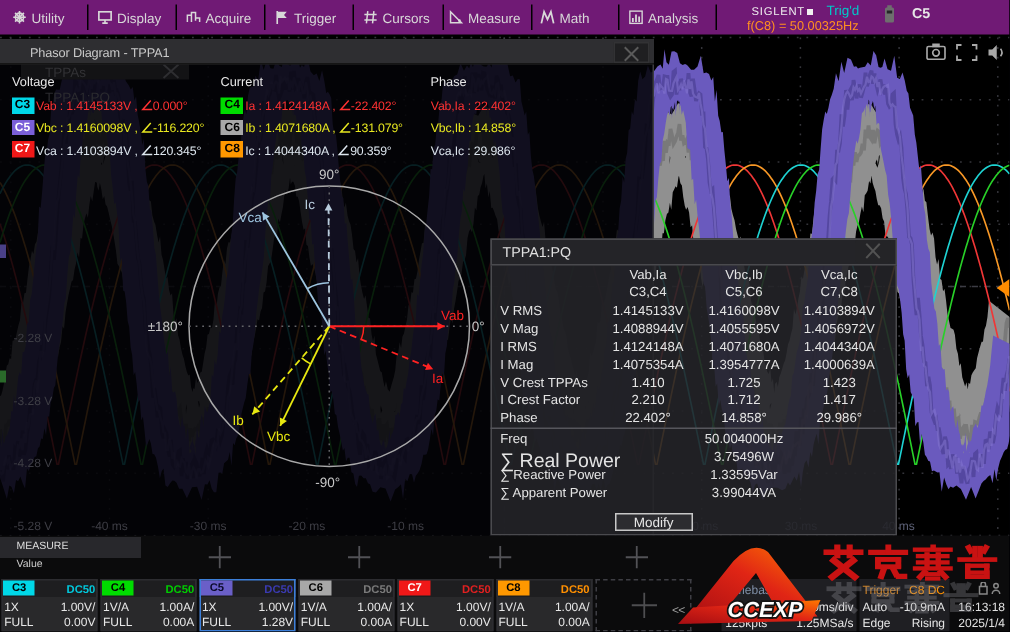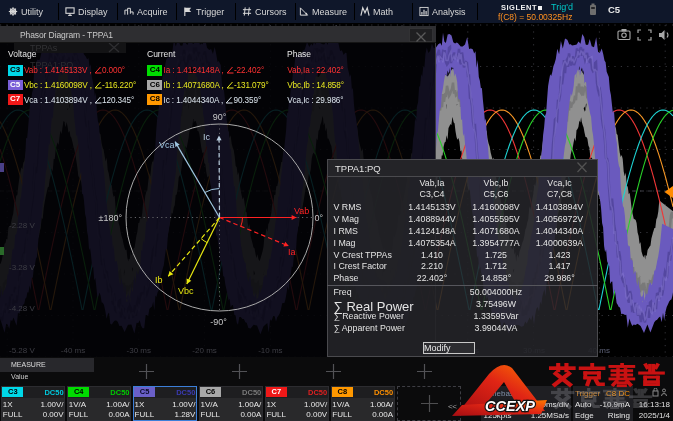--- a/index.html
+++ b/index.html
@@ -43,21 +43,21 @@
 <polygon points="673,186 664.5,192 673,198" fill="#ff8c00"></polygon>
 </svg>
 <svg width="60" height="14" viewBox="0 0 60 14" style="position:absolute;left:617px;top:27.5px">
 <rect x="1" y="3" width="12" height="8.5" rx="1" fill="none" stroke="#a8a8a8" stroke-width="1.1"></rect>
     <rect x="4.5" y="1" width="5" height="2.5" fill="#a8a8a8"></rect>
     <circle cx="7" cy="7.2" r="2.2" fill="none" stroke="#a8a8a8" stroke-width="1.1"></circle>
 <path d="M24 2 h-3 v3 M24 12 h-3 v-3 M31 2 h3 v3 M31 12 h3 v-3" fill="none" stroke="#a8a8a8" stroke-width="1.2"></path>
 <path d="M42 5 v4 h2.5 l3 3 V2 l-3 3 Z" fill="#a8a8a8"></path>
     <path d="M50 4.5 q2 2.5 0 5" fill="none" stroke="#a8a8a8" stroke-width="1.1"></path>
 </svg>
-<div style="position:absolute;left:0;top:0;width:673px;height:23px;background:#0f172a;color:#d8d8d8;font-size:9px">
+<div style="position:absolute;left:0;top:0;width:673px;height:23px;background:#701a75;color:#d8d8d8;font-size:9px">
     <div style="position:absolute;left:8px;top:5.5px;white-space:nowrap"><svg width="10" height="11" viewBox="0 0 11 11" style="vertical-align:-2px;margin-right:3px">
         <circle cx="5.5" cy="5.5" r="3" fill="none" stroke="#d8d8d8" stroke-width="1.2"></circle>
         <circle cx="5.5" cy="5.5" r="1.1" fill="#d8d8d8"></circle>
         <line x1="5.5" y1="5.5" x2="10.10" y2="5.50" stroke="#d8d8d8" stroke-width="1.2"></line>
         <line x1="5.5" y1="5.5" x2="8.75" y2="8.75" stroke="#d8d8d8" stroke-width="1.2"></line>
         <line x1="5.5" y1="5.5" x2="5.50" y2="10.10" stroke="#d8d8d8" stroke-width="1.2"></line>
         <line x1="5.5" y1="5.5" x2="2.25" y2="8.75" stroke="#d8d8d8" stroke-width="1.2"></line>
         <line x1="5.5" y1="5.5" x2="0.90" y2="5.50" stroke="#d8d8d8" stroke-width="1.2"></line>
         <line x1="5.5" y1="5.5" x2="2.25" y2="2.25" stroke="#d8d8d8" stroke-width="1.2"></line>
         <line x1="5.5" y1="5.5" x2="5.50" y2="0.90" stroke="#d8d8d8" stroke-width="1.2"></line>
@@ -92,21 +92,21 @@
         <line x1="7.8" y1="9" x2="7.8" y2="5" stroke="#d8d8d8" stroke-width="1.3"></line>
       </svg>Analysis</div>
     <div style="position:absolute;left:58px;top:3px;width:1px;height:17px;background:#000"></div>
     <div style="position:absolute;left:116.5px;top:3px;width:1px;height:17px;background:#000"></div>
     <div style="position:absolute;left:175.9px;top:3px;width:1px;height:17px;background:#000"></div>
     <div style="position:absolute;left:235.4px;top:3px;width:1px;height:17px;background:#000"></div>
     <div style="position:absolute;left:294.6px;top:3px;width:1px;height:17px;background:#000"></div>
     <div style="position:absolute;left:353.5px;top:3px;width:1px;height:17px;background:#000"></div>
     <div style="position:absolute;left:412px;top:3px;width:1px;height:17px;background:#000"></div>
     <div style="position:absolute;left:477px;top:3px;width:1px;height:17px;background:#000"></div>
-    <div style="position:absolute;left:501px;top:2.5px;font-weight:bold;font-size:7.5px;letter-spacing:0.5px;color:#f0f0f0">SIGLENT<span style="display:inline-block;width:4px;height:4px;background:#f0f0f0;margin-left:1px"></span></div>
+    <div style="position:absolute;left:501px;top:2.5px;font-weight:normal;font-size:7.5px;letter-spacing:0.5px;color:#f0f0f0">SIGLENT<span style="display:inline-block;width:4px;height:4px;background:#f0f0f0;margin-left:1px"></span></div>
     <div style="position:absolute;left:551px;top:2px;font-size:9px;color:#00c8c8">Trig'd</div>
     <div style="position:absolute;left:498px;top:12px;font-size:8.5px;color:#ff9020">f(C8) = 50.00325Hz</div>
     <svg width="10" height="13" viewBox="0 0 10 13" style="position:absolute;left:588px;top:3px">
       <rect x="2" y="2" width="6" height="10" rx="1" fill="#6e6e6e"></rect>
       <rect x="3.5" y="0.5" width="3" height="2" fill="#6e6e6e"></rect>
       <rect x="3.2" y="4" width="3.6" height="2" fill="#252528"></rect>
     </svg>
     <div style="position:absolute;left:608px;top:4px;font-size:9.5px;font-weight:bold;color:#e8e8e8">C5</div>
   </div>
 <div style="position:absolute;left:0;top:26px;width:435.5px;height:331px;background:rgba(3,3,7,0.865);border-right:1px solid #3c3c40;box-sizing:border-box"></div>
@@ -235,21 +235,21 @@
 <div style="position:absolute;left:559.5px;top:273.1px;font-size:8.8px;color:#e4e4e4;transform:translateX(-50%);white-space:nowrap">29.986°</div>
 <div style="position:absolute;left:327px;top:284.6px;width:270.5px;height:1px;background:#56565c"></div>
 <div style="position:absolute;left:333.5px;top:287.4px;font-size:8.8px;color:#e4e4e4;white-space:nowrap">Freq</div>
 <div style="position:absolute;left:496px;top:287.4px;font-size:8.8px;color:#e4e4e4;transform:translateX(-50%);white-space:nowrap">50.004000Hz</div>
 <div style="position:absolute;left:333.5px;top:299.2px;font-size:13px;color:#e4e4e4;white-space:nowrap">∑ Real Power</div>
 <div style="position:absolute;left:496px;top:299.2px;font-size:8.8px;color:#e4e4e4;transform:translateX(-50%);white-space:nowrap">3.75496W</div>
 <div style="position:absolute;left:333.5px;top:311.0px;font-size:8.8px;color:#e4e4e4;white-space:nowrap">∑ Reactive Power</div>
 <div style="position:absolute;left:496px;top:311.0px;font-size:8.8px;color:#e4e4e4;transform:translateX(-50%);white-space:nowrap">1.33595Var</div>
 <div style="position:absolute;left:333.5px;top:322.8px;font-size:8.8px;color:#e4e4e4;white-space:nowrap">∑ Apparent Power</div>
 <div style="position:absolute;left:496px;top:322.8px;font-size:8.8px;color:#e4e4e4;transform:translateX(-50%);white-space:nowrap">3.99044VA</div>
-<div style="position:absolute;left:423px;top:341.5px;width:51.5px;height:12.5px;background:#2c2c30;border:1px solid #c8c8c8;box-sizing:border-box;font-size:9px;color:#e8e8e8;text-align:left;line-height:11px">Modify</div>
+<div style="position:absolute;left:410px;top:341.5px;width:51.5px;height:12.5px;background:#2c2c30;border:1px solid #c8c8c8;box-sizing:border-box;font-size:9px;color:#e8e8e8;text-align:center;line-height:11px">Modify</div>
 <div style="position:absolute;left:0;top:357px;width:673px;height:64px;background:#0b0b0c"></div>
 <div style="position:absolute;left:0;top:358px;width:93.5px;height:13.5px;background:#28282c"></div>
 <div style="position:absolute;left:11px;top:361px;font-size:7px;color:#dddddd">MEASURE</div>
 <div style="position:absolute;left:11px;top:373px;font-size:7px;color:#cccccc">Value</div>
 <svg width="15" height="15" style="position:absolute;left:138.5px;top:363.5px">
     <path d="M7.5 0 V15 M0 7.5 H15" stroke="#525256" stroke-width="1.2"></path>
   </svg>
 <svg width="15" height="15" style="position:absolute;left:231.5px;top:363.5px">
     <path d="M7.5 0 V15 M0 7.5 H15" stroke="#525256" stroke-width="1.2"></path>
   </svg>

